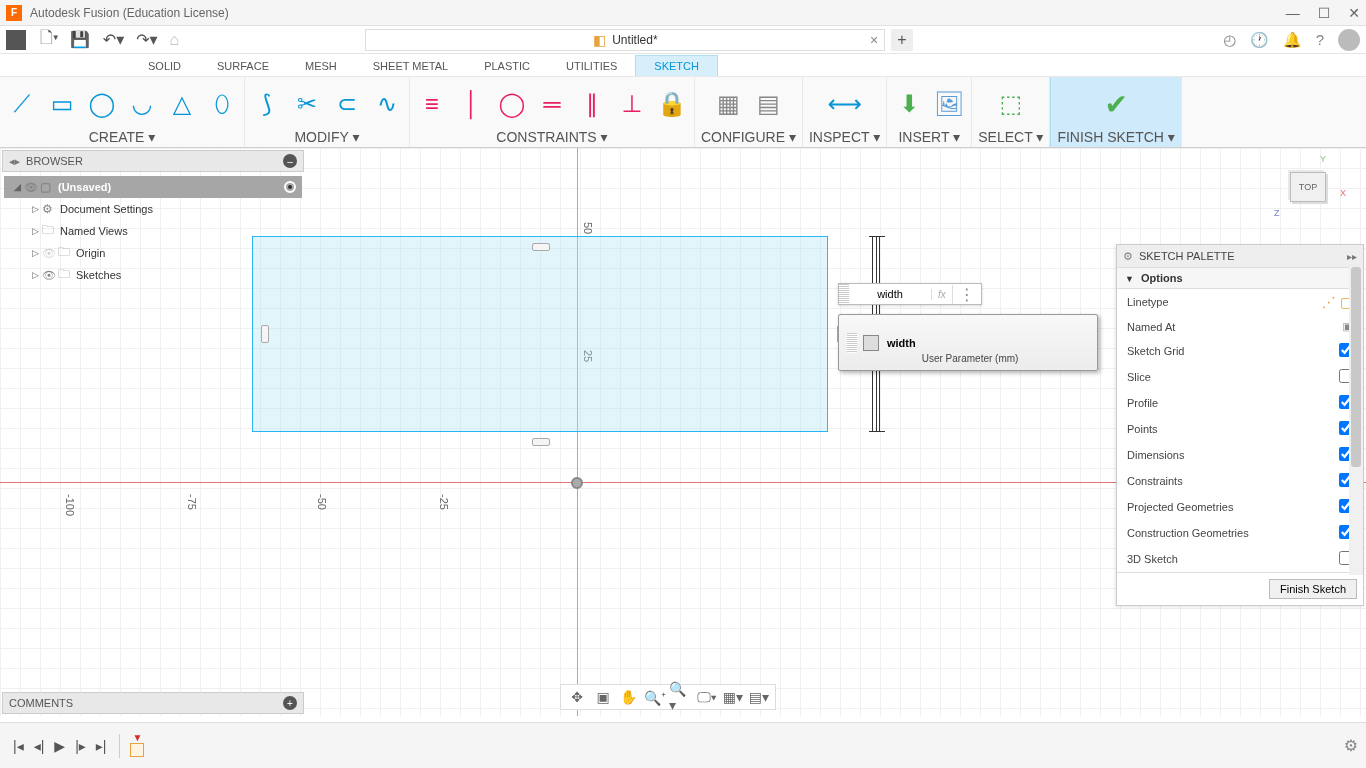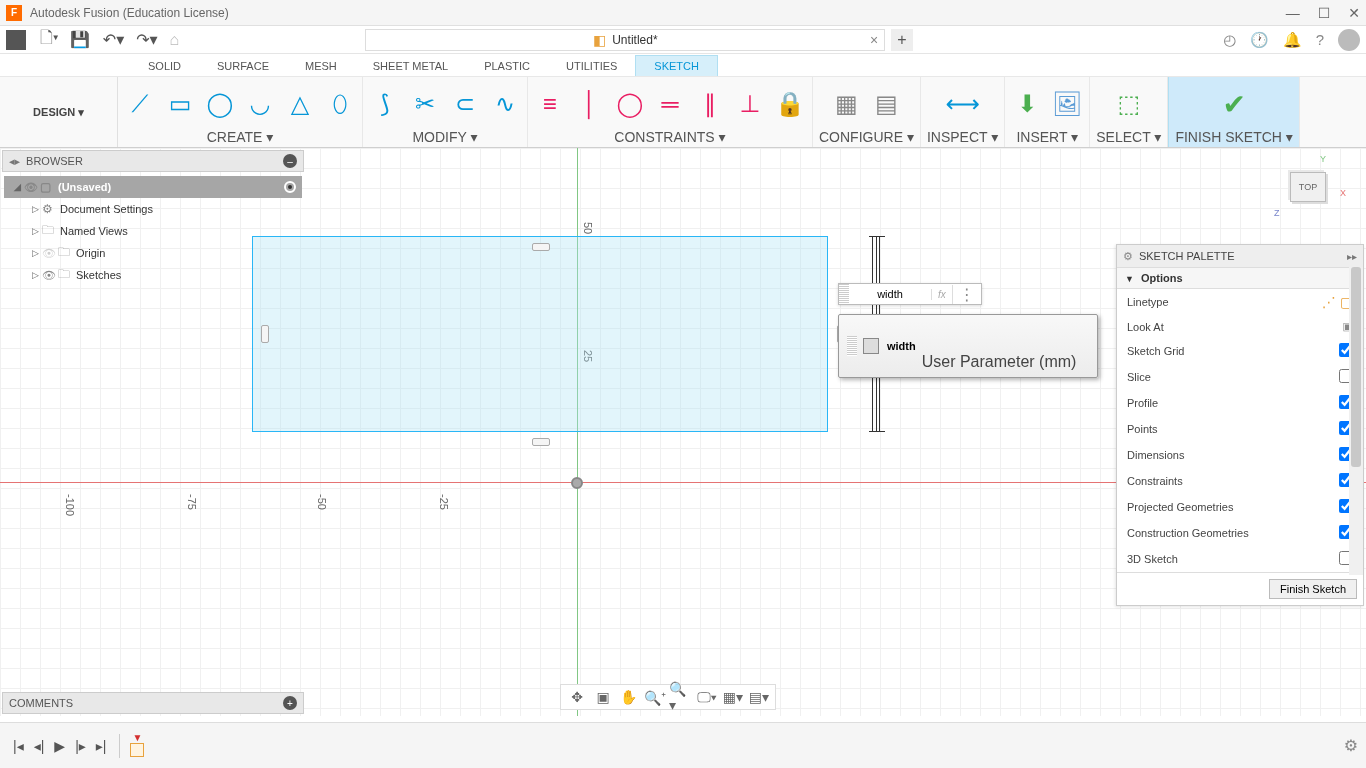--- a/index.html
+++ b/index.html
@@ -91,21 +91,21 @@
 .dim-input { position:absolute; left:838px; top:283px; display:flex; align-items:center; background:#fff; border:1px solid #bbb; box-shadow:0 1px 3px rgba(0,0,0,0.15); }
 .dim-input .grip{width:10px;height:20px;background:repeating-linear-gradient(#ccc,#ccc 1px,#fff 1px,#fff 2px);}
 .dim-input input { border:none; width:82px; padding:3px 6px; font-size:11px; outline:none; text-align:center;}
 .dim-input .fx { color:#aaa; font-style:italic; font-size:10px; padding:0 6px; border-left:1px solid #ddd;}
 .dim-input .menu { color:#888; padding:0 6px; cursor:pointer; border-left:1px solid #ddd;}
 
 .dim-suggest { position:absolute; left:838px; top:314px; width:260px; background:linear-gradient(#f8f8f8,#ececec); border:1px solid #999; border-radius:2px; box-shadow:2px 2px 4px rgba(0,0,0,0.3); padding:6px 8px; display:flex; align-items:center;}
 .dim-suggest .grip{width:10px;height:20px;background:repeating-linear-gradient(#ccc,#ccc 1px,#fff 1px,#fff 2px);margin-right:6px;}
 .dim-suggest .sug-icon{width:16px;height:16px;border:1px solid #888;margin-right:8px;background:#ddd;}
 .dim-suggest .sug-name{font-weight:bold;font-size:11px;margin-right:6px;}
-.dim-suggest .sug-desc{font-size:16px;color:#444;margin-top:32px;}
+.dim-suggest .sug-desc{font-size:10px;color:#444;margin-top:32px;}
 
 
 .viewcube { position:absolute; right:28px; top:158px; width:58px; height:58px; }
 .viewcube .cube-face{ position:absolute; left:10px; top:14px; width:36px;height:30px; background:#f0f0f0;border:1px solid #bbb;display:flex;align-items:center;justify-content:center;font-size:9px;color:#666;cursor:pointer; box-shadow:2px 2px 0 #ddd, -2px -2px 0 #e8e8e8;}
 .viewcube .axis-lbl{position:absolute;font-size:9px;}
 .viewcube .ax-x{right:-8px;top:30px;color:#e57373;}
 .viewcube .ax-y{right:12px;top:-4px;color:#81c784;}
 .viewcube .ax-z{left:-6px;bottom:-2px;color:#7986cb;}
 
 
@@ -181,23 +181,20 @@
   <div class="tab">SOLID</div>
   <div class="tab">SURFACE</div>
   <div class="tab">MESH</div>
   <div class="tab">SHEET METAL</div>
   <div class="tab">PLASTIC</div>
   <div class="tab">UTILITIES</div>
   <div class="tab active">SKETCH</div>
 </div>
 
 <div class="ribbon">
-  <div class="design-section">
-    <div class="design-btn">DESIGN ▾</div>
-  </div>
   <div class="group">
     <div class="group-icons">
       <div class="ricon">⟋</div>
       <div class="ricon">▭</div>
       <div class="ricon">◯</div>
       <div class="ricon">◡</div>
       <div class="ricon">△</div>
       <div class="ricon">⬯</div>
     </div>
     <div class="group-label">CREATE ▾</div>
@@ -350,21 +347,21 @@
   <div class="palette-section">
     <span class="tri">▼</span>
     <span>Options</span>
   </div>
   <div class="palette-body" id="palette-rows">
       <div class="palette-row">
         <span>Linetype</span>
         <div class="ctrl mini-icons"><span>⋰</span><span>▢</span></div>
       </div>
       <div class="palette-row">
-        <span>Look At</span>
+        <span>Named At</span>
         <div class="ctrl"><span style="color:#888;">▣</span></div>
       </div>
       <div class="palette-row">
         <span>Sketch Grid</span>
         <div class="ctrl"><input type="checkbox" checked="" style=""></div>
       </div>
       <div class="palette-row">
         <span>Slice</span>
         <div class="ctrl"><input type="checkbox" style=""></div>
       </div>

